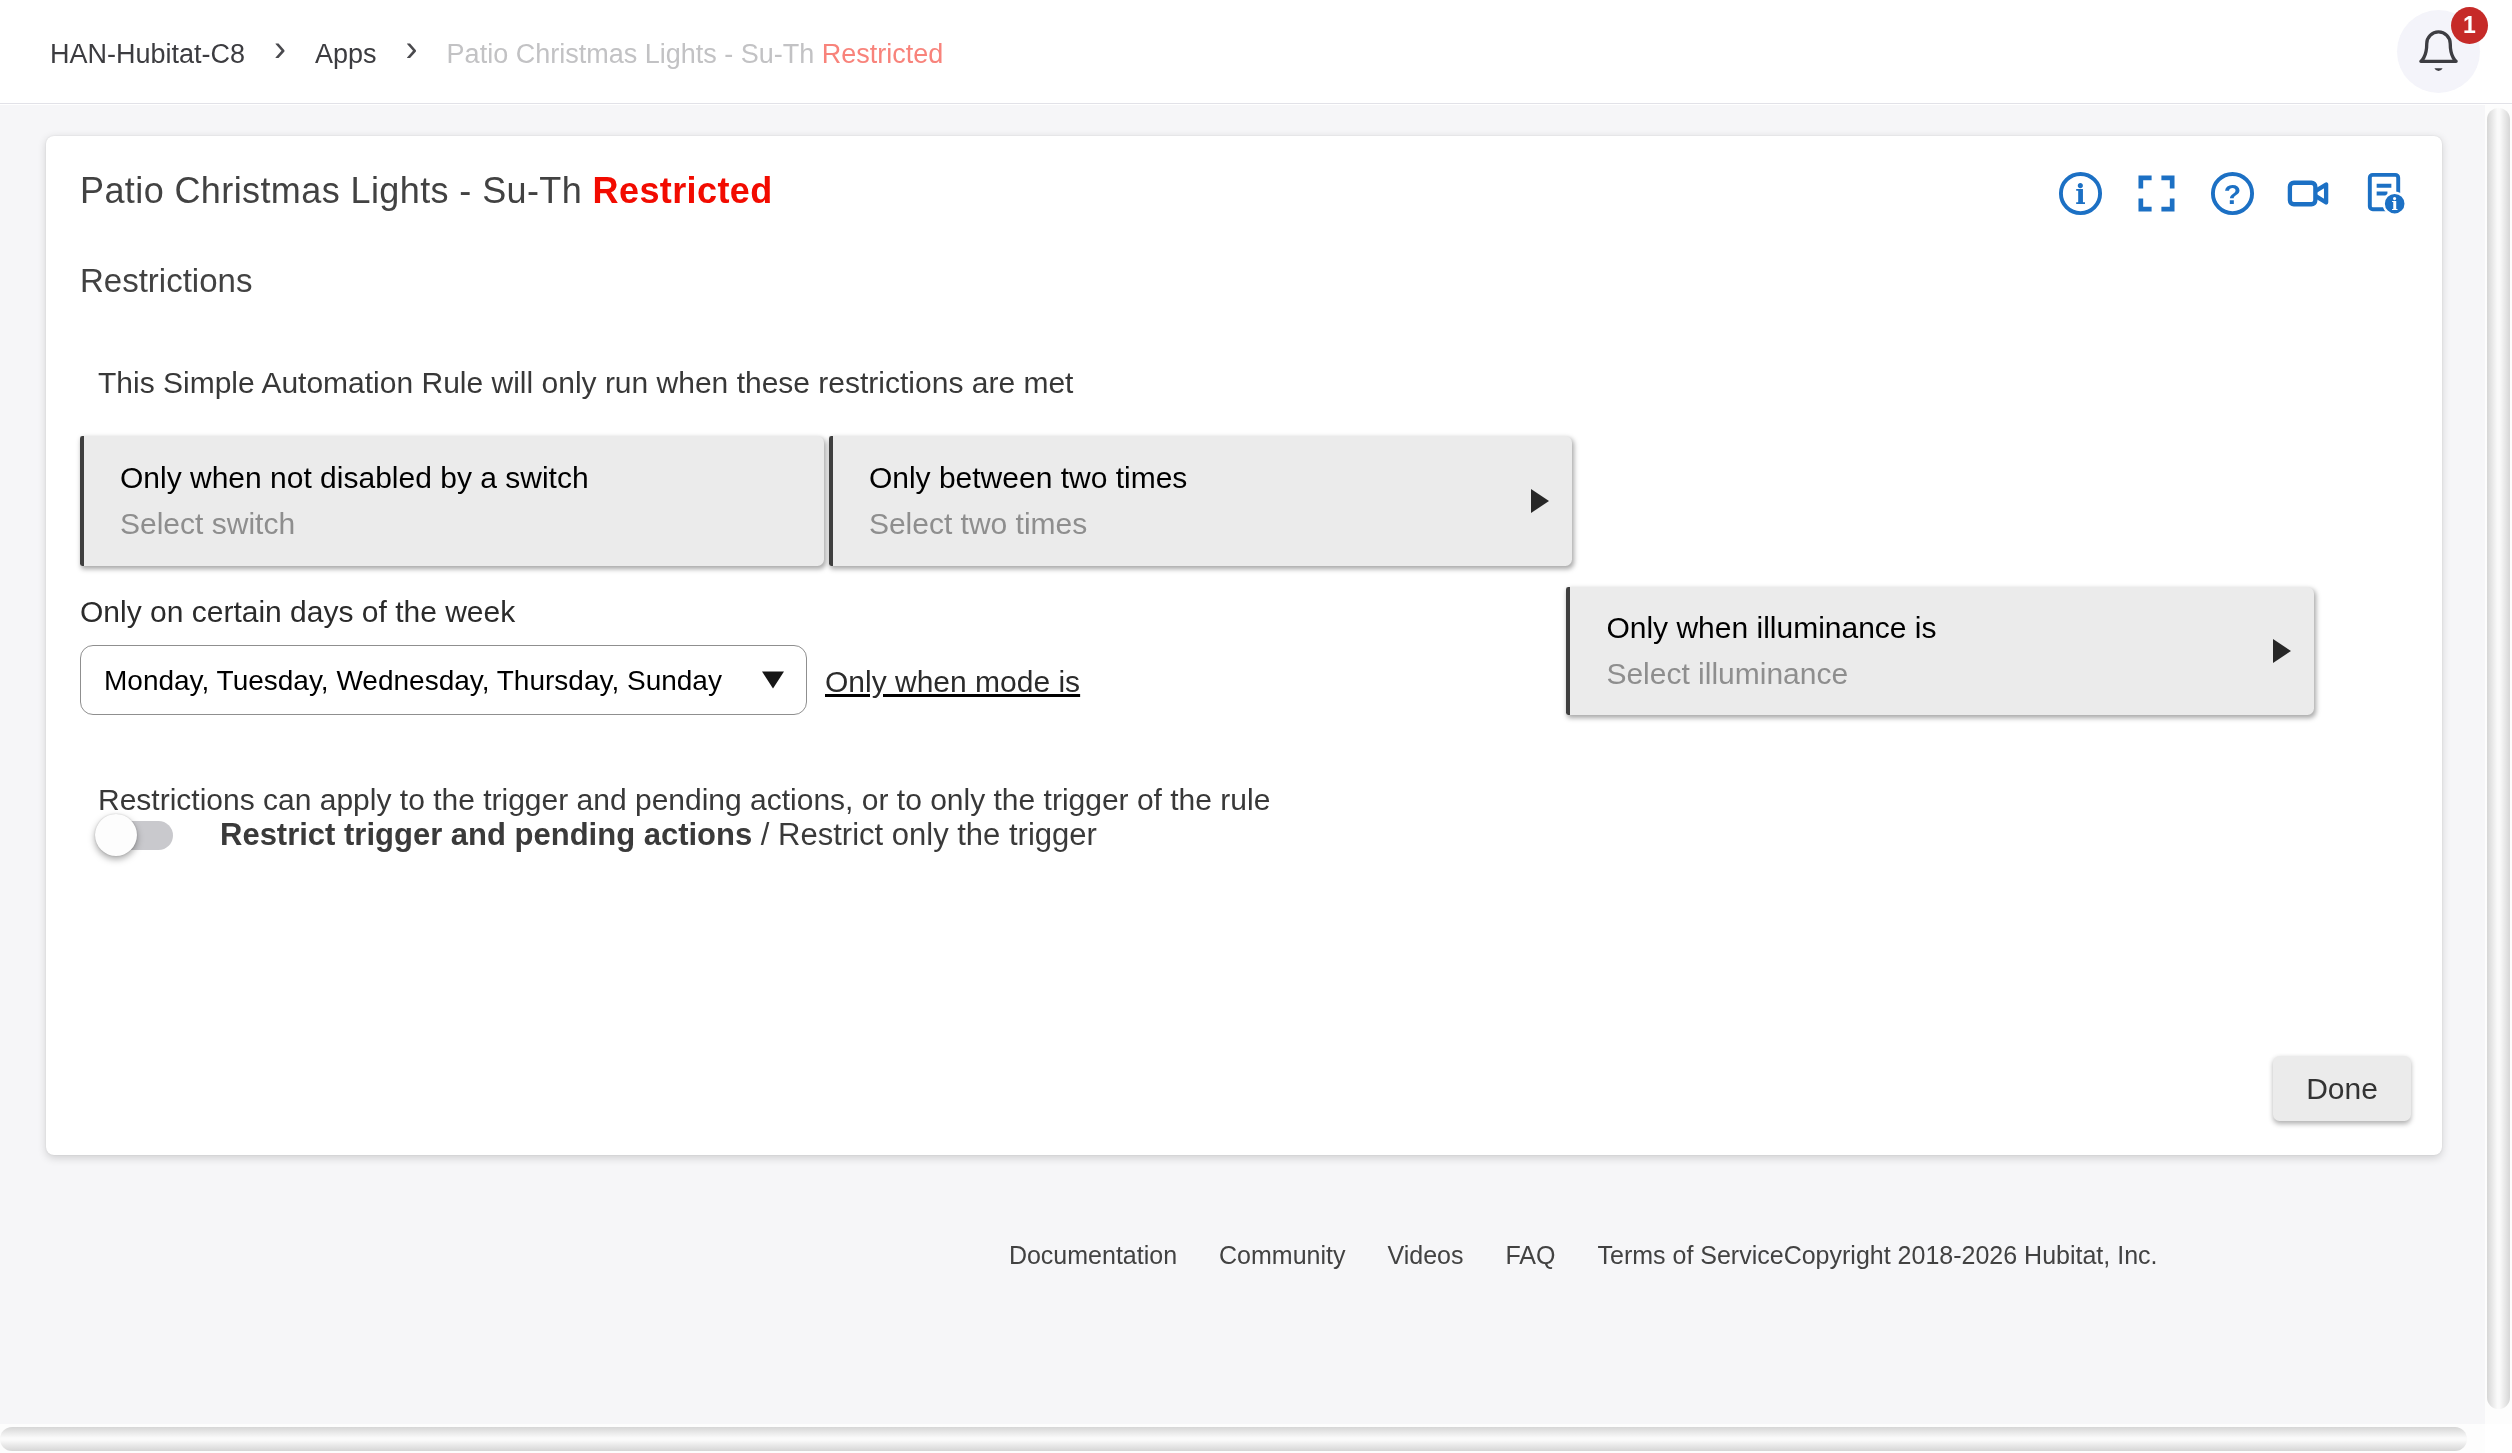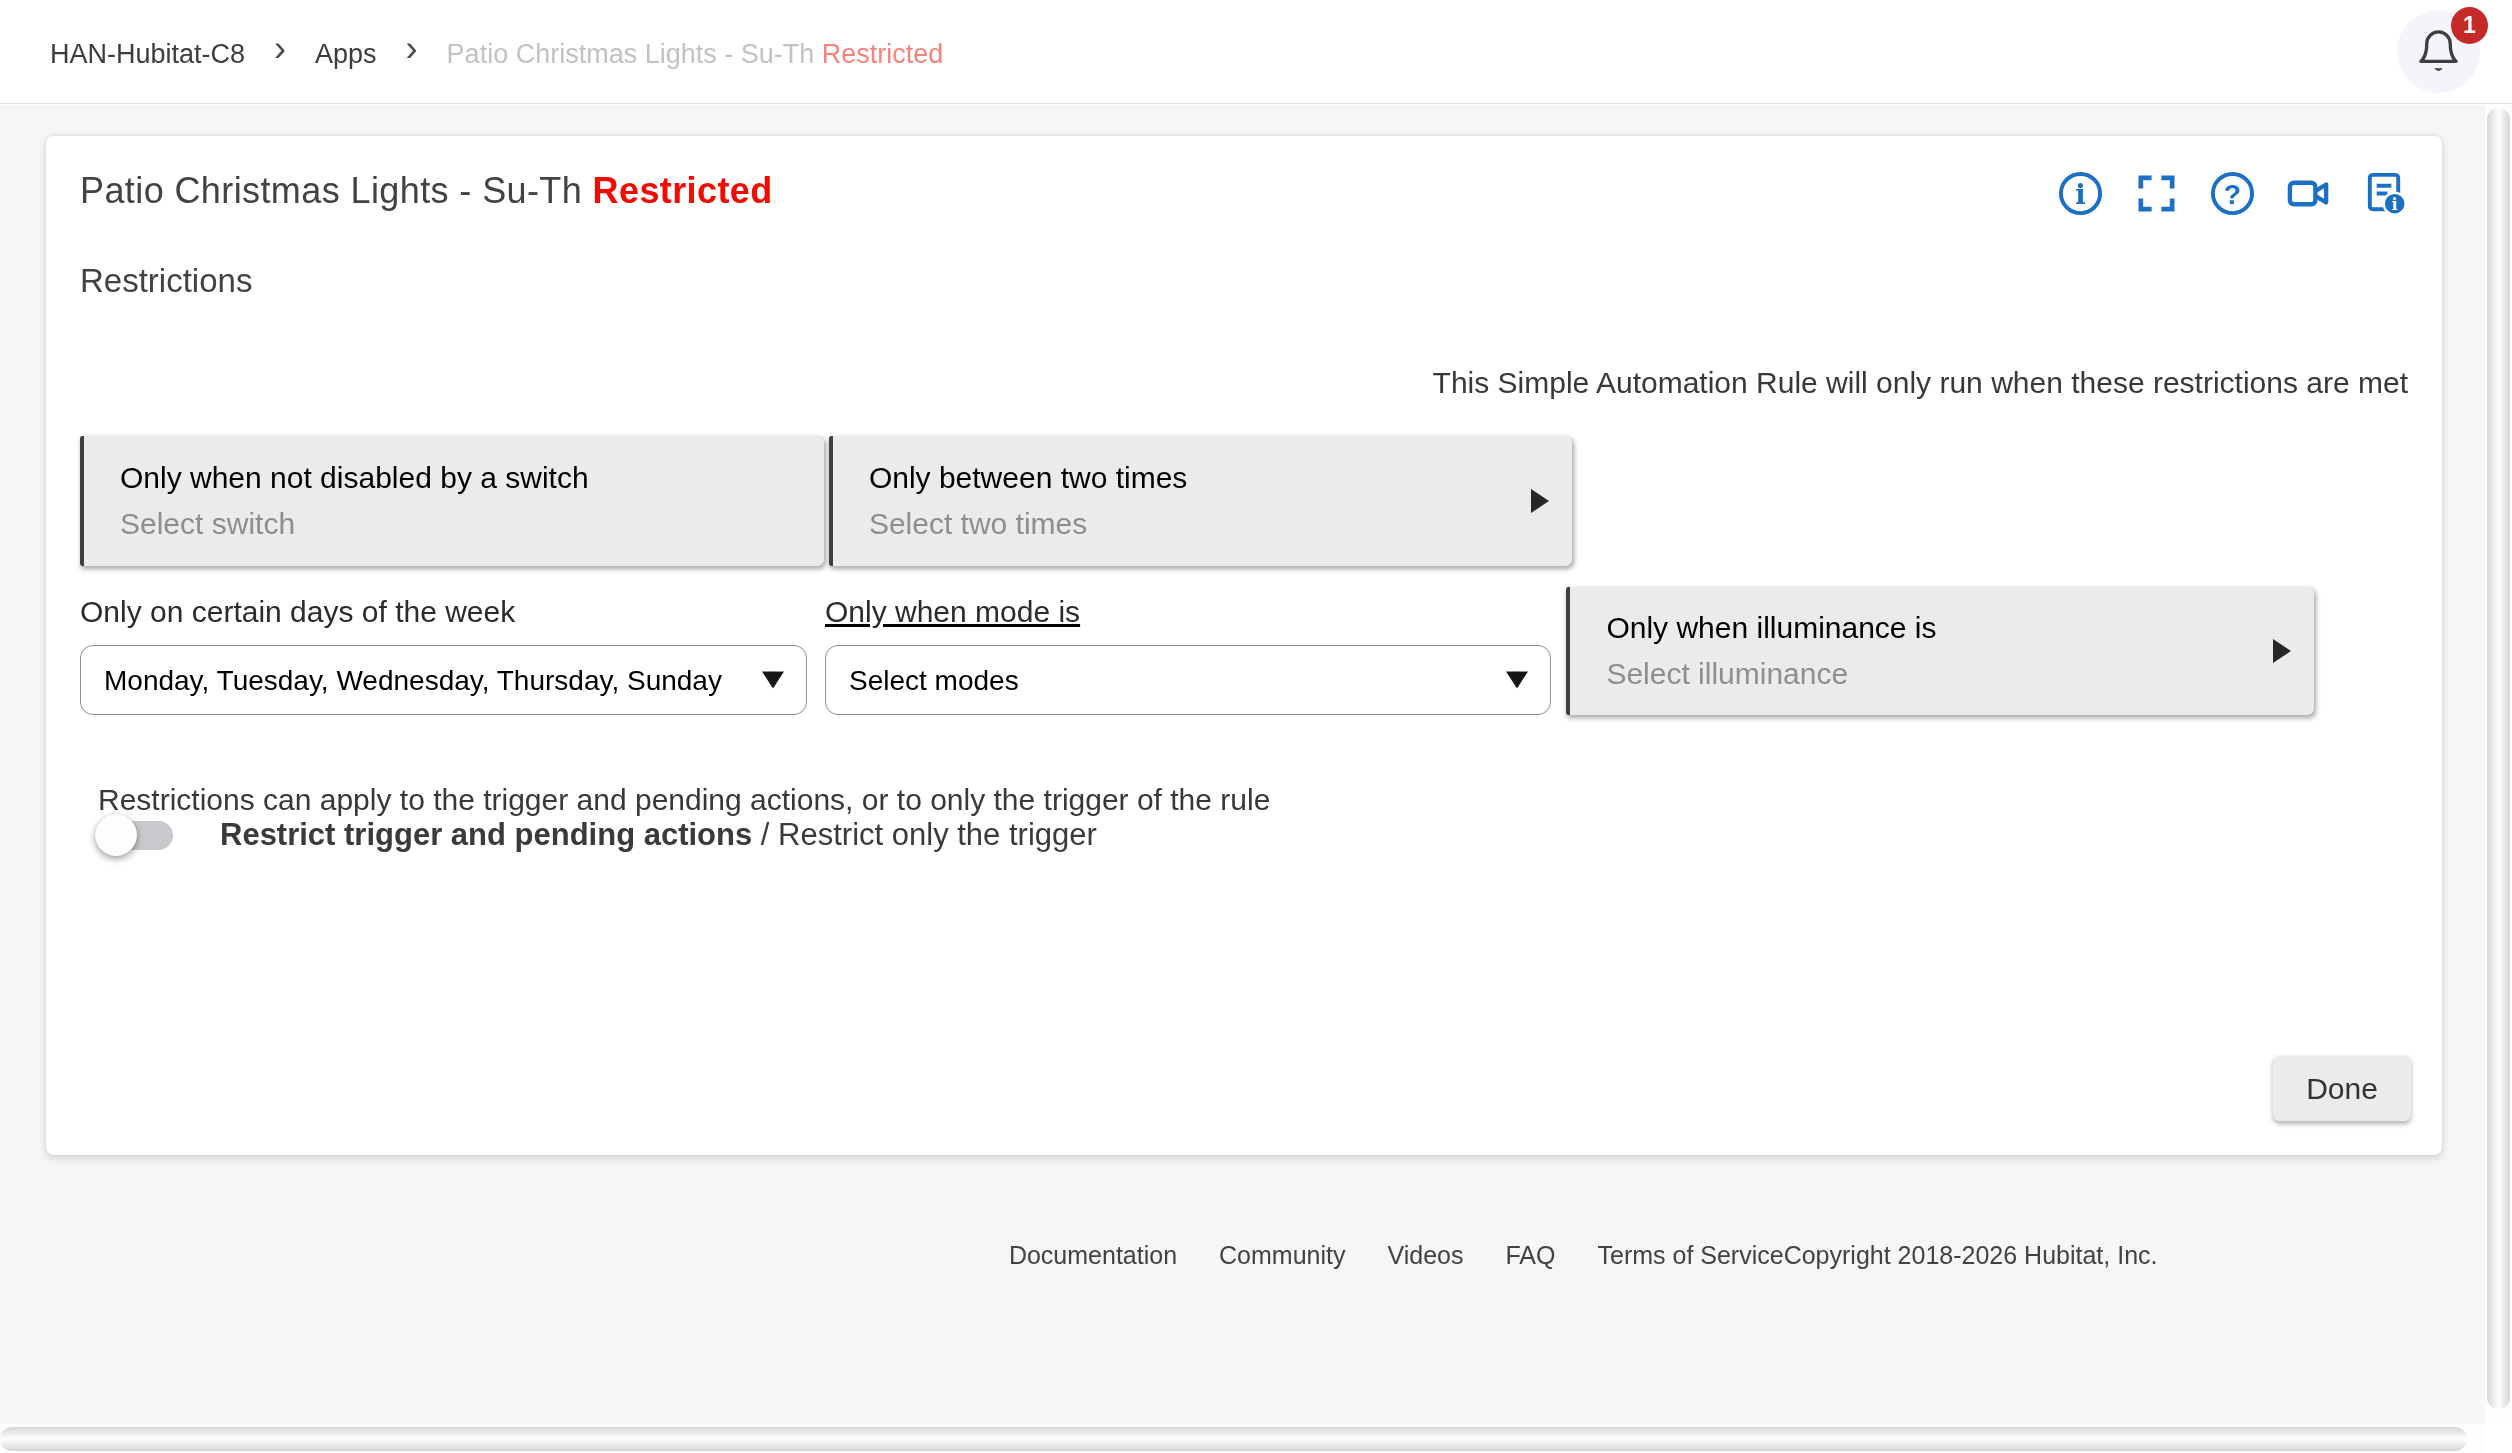--- a/index.html
+++ b/index.html
@@ -43,21 +43,21 @@
     padding:34px 34px 32px 34px; position:relative;
   }
   .card-title-row { display:flex; align-items:flex-start; }
   .card-title { font-size:36px; font-weight:500; color:#424242; letter-spacing:0.4px; }
   .card-title .restricted { color:#f20b00; font-weight:700; }
   .card-icons { margin-left:auto; display:flex; align-items:center; gap:29px; padding-right:0; }
   .card-icons .icon-btn { width:47px; height:47px; color:#1c70c4; cursor:pointer; }
   .card-icons svg { width:100%; height:100%; }
 
   .section-heading { margin-top:45px; font-size:33px; color:#424242; }
-  .intro-text { margin-top:66px; padding-left:18px; font-size:30px; color:#383838;text-align:right; }
+  .intro-text { margin-top:66px; padding-left:18px; font-size:30px; color:#383838; }
 
   
   .tiles-row { margin-top:36px; display:flex; gap:4.9px; }
   .tile {
     position:relative; background:#ebebeb; border-left:4px solid #3f3f3f;
     border-radius:2.4px 6.5px 6.5px 2.4px;
     box-shadow:1.6px 2.4px 4.9px rgba(0,0,0,0.35);
     display:flex; flex-direction:column; justify-content:center;
     padding:0 73px 0 36px; cursor:pointer;
   }
@@ -231,26 +231,20 @@
         <div class="field-label">Only on certain days of the week</div>
         <div class="select-wrap">
           <select class="hub-select">
             <option>Monday, Tuesday, Wednesday, Thursday, Sunday</option>
           </select>
           <span class="select-arrow"></span>
         </div>
       </div>
       <div class="field-col col2">
         <div class="field-label">Only when mode is</div>
-        <div class="select-wrap">
-          <select class="hub-select">
-            <option>Select modes</option>
-          </select>
-          <span class="select-arrow"></span>
-        </div>
       </div>
       <div class="tile tile-c">
         <div class="tile-title">Only when illuminance is</div>
         <div class="tile-sub">Select illuminance</div>
         <span class="tile-arrow"></span>
       </div>
     </div>
 
     <div class="note-text">Restrictions can apply to the trigger and pending actions, or to only the trigger of the rule</div>
 

